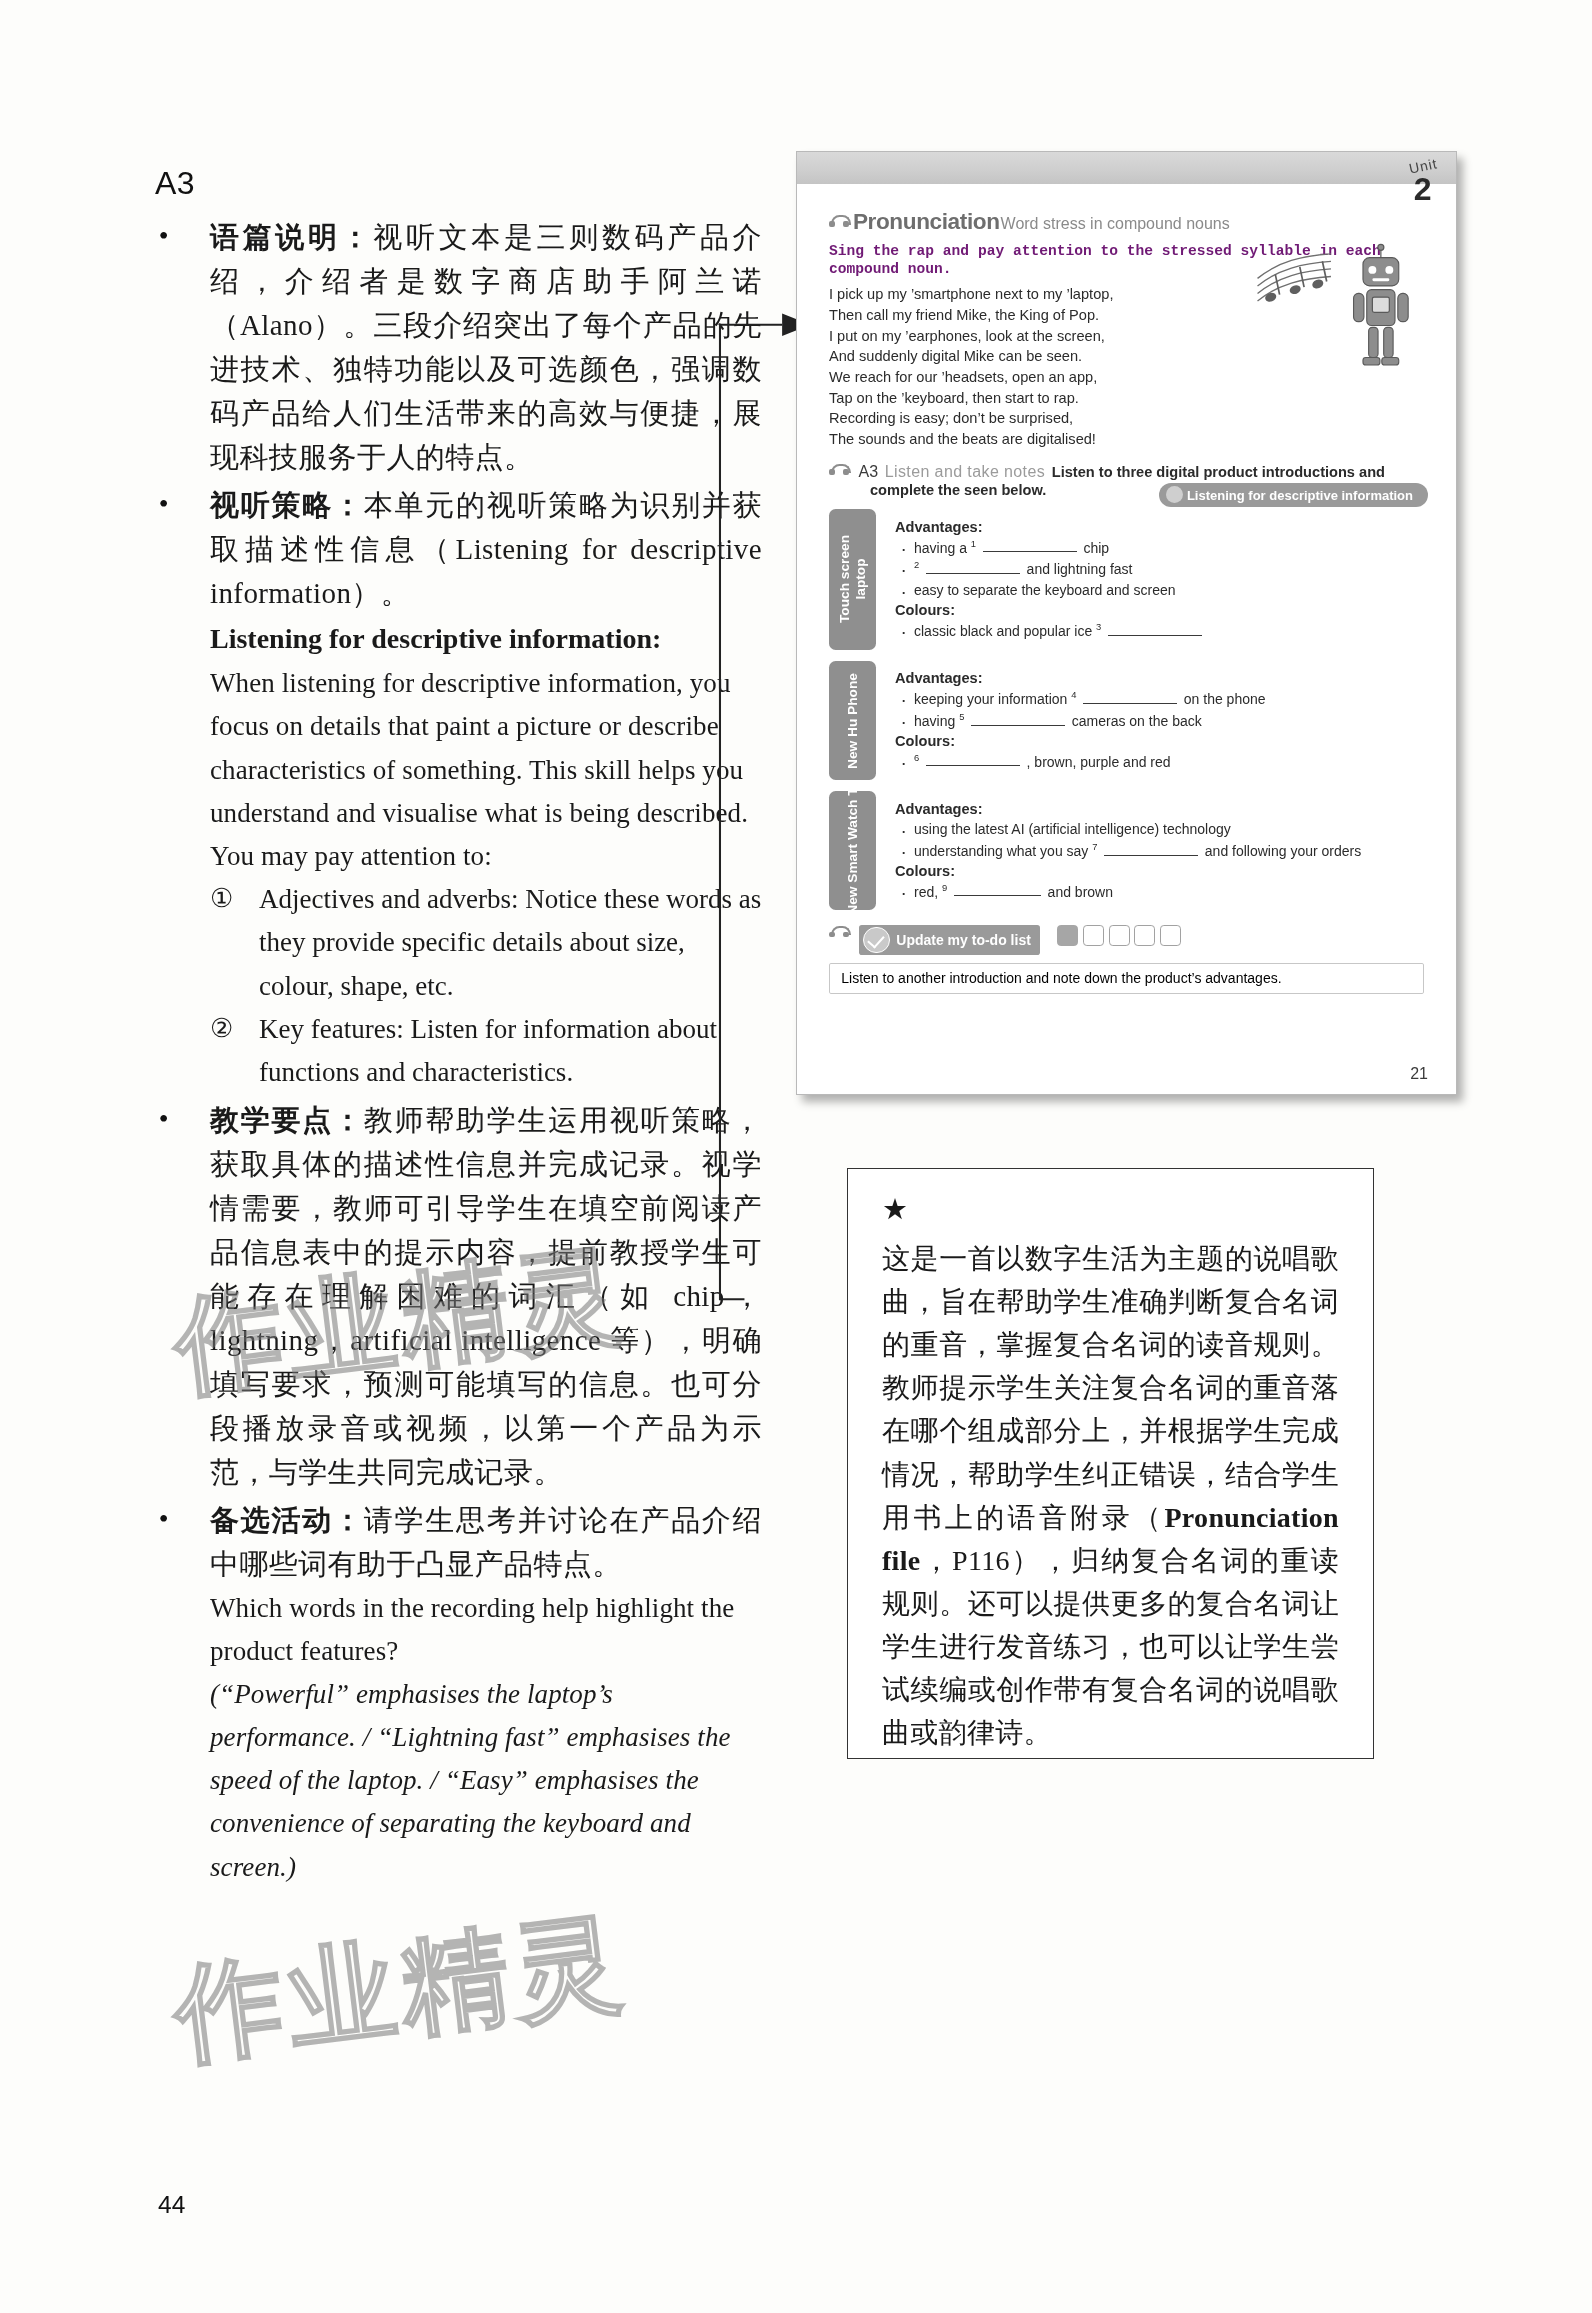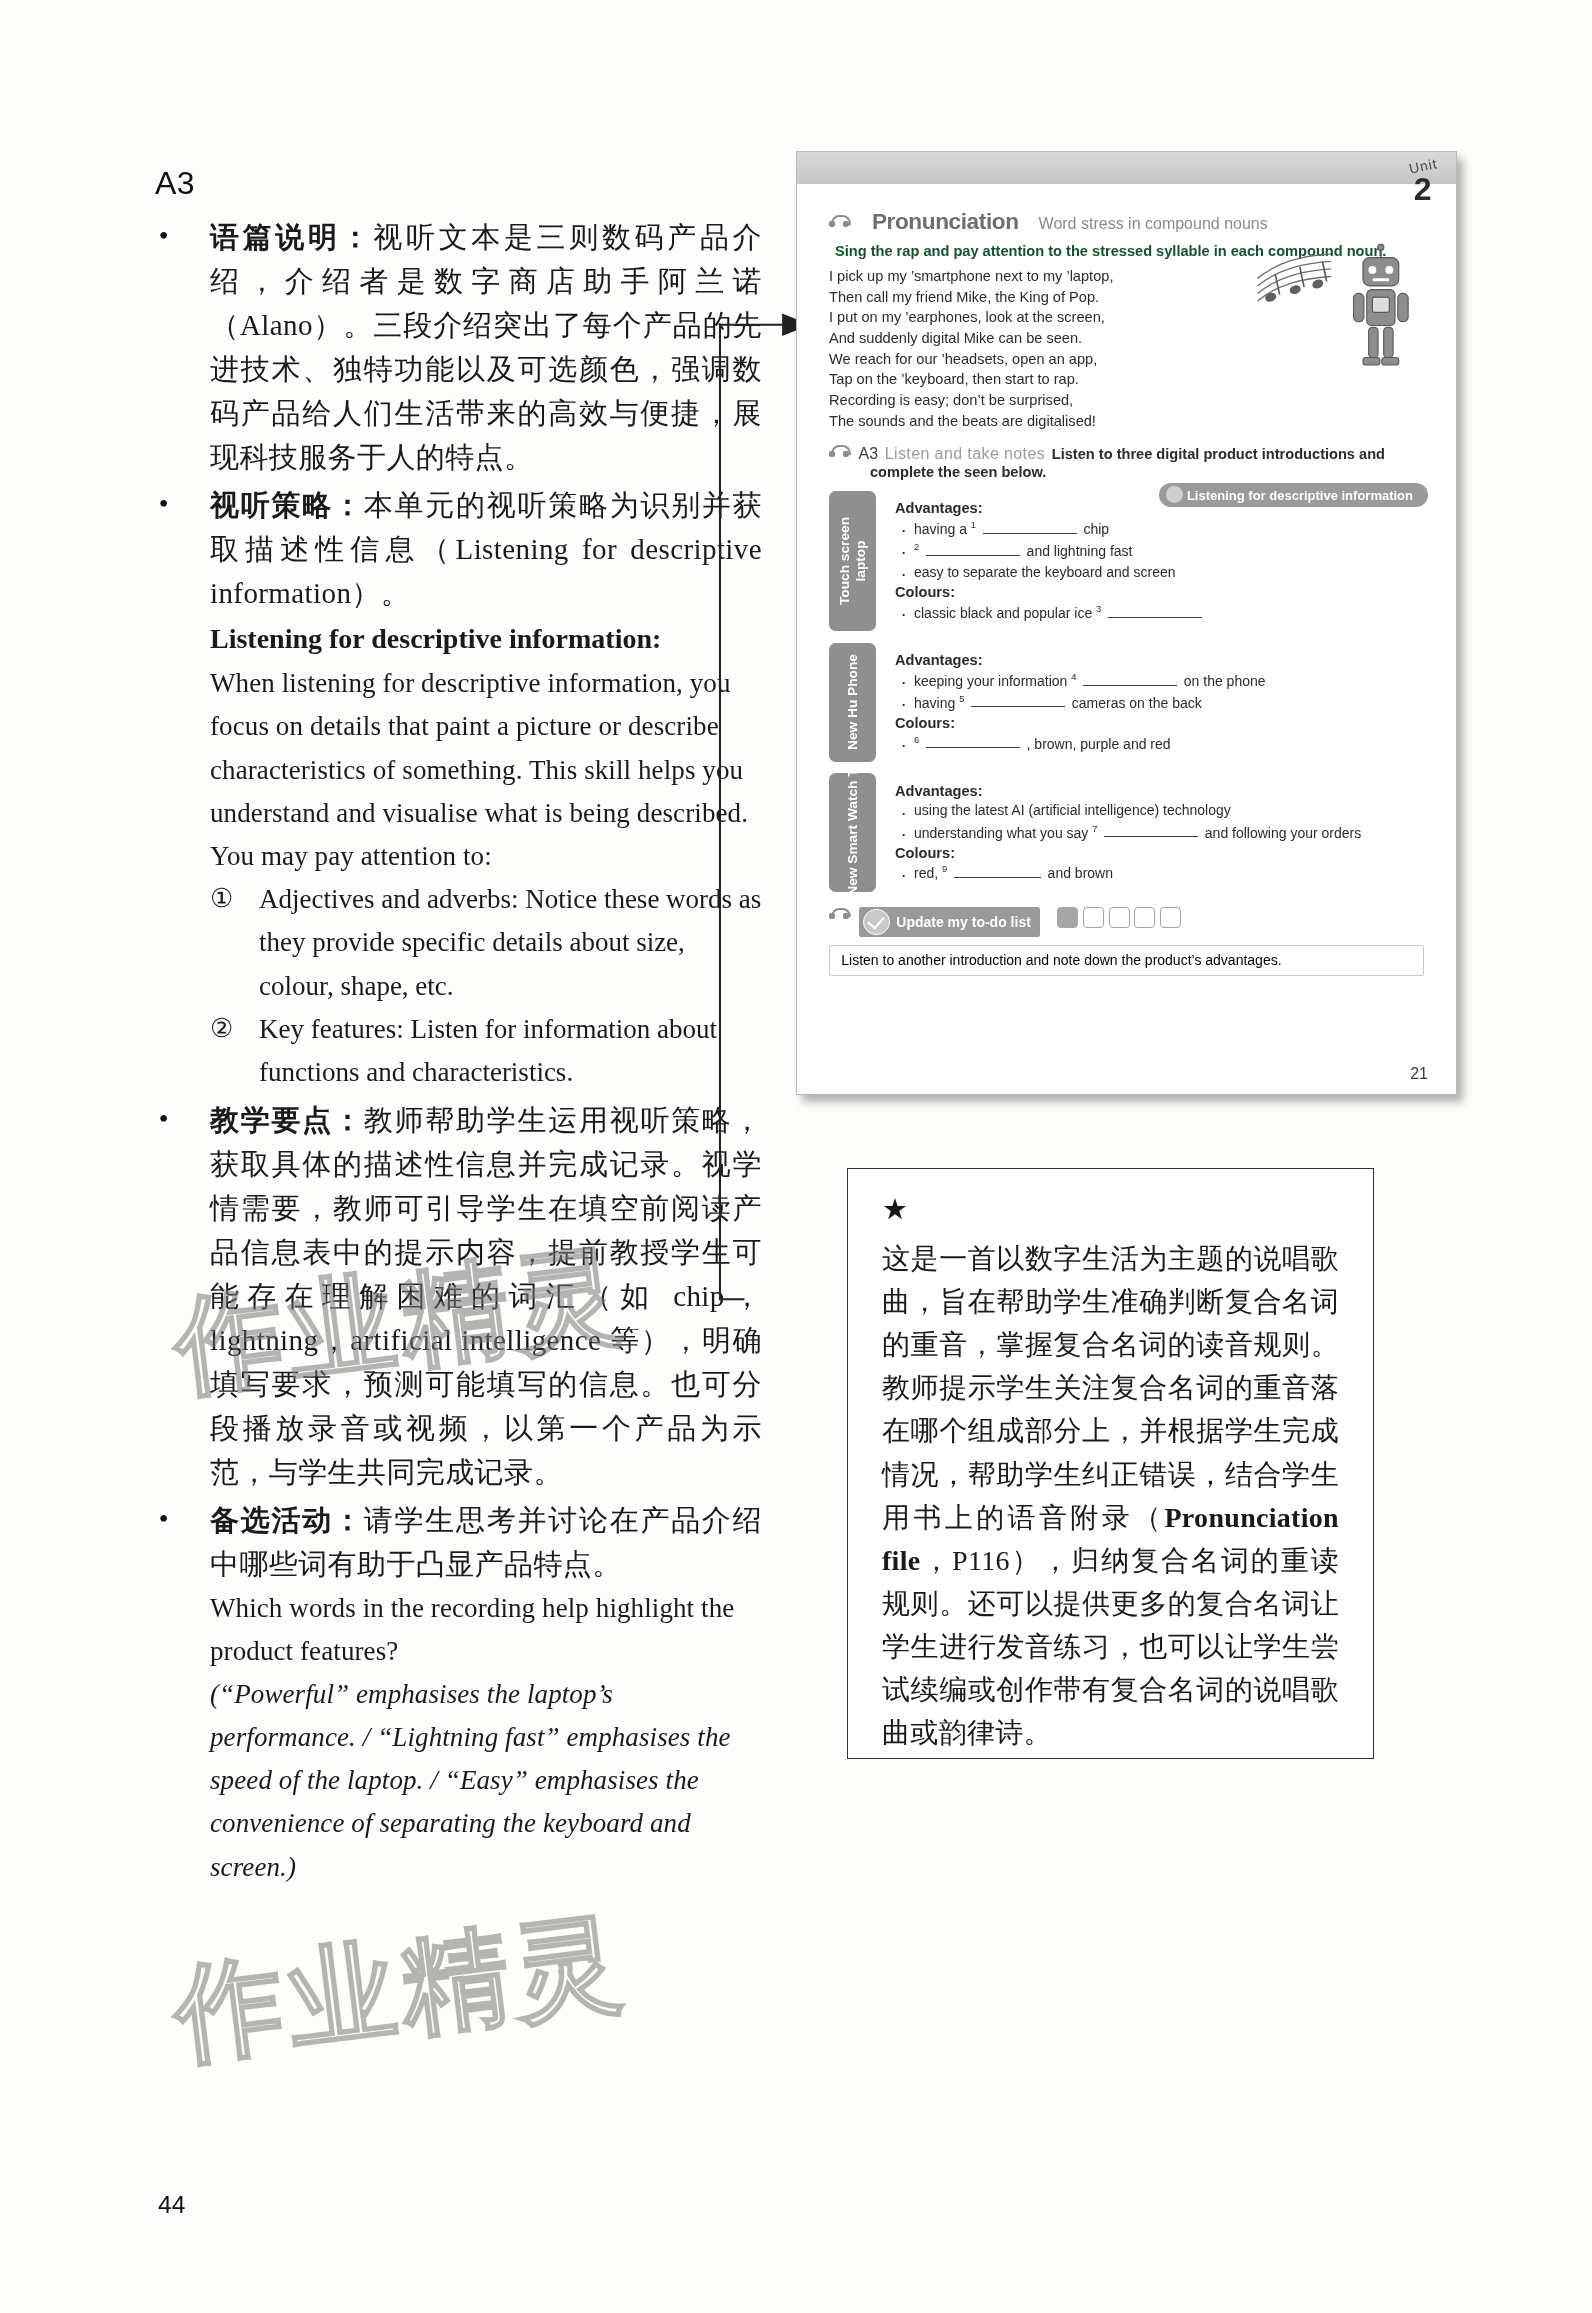--- a/index.html
+++ b/index.html
@@ -168,21 +168,21 @@
     font-family: "Liberation Sans", sans-serif;
     font-size: 32px;
     font-weight: 700;
     color: #2b2b2b;
     line-height: .95;
   }
 
   .pron-head {
     display: flex;
     align-items: baseline;
-    gap: 20px;
+    gap: 1px;
     margin-bottom: 7.5px;
   }
   .pron-title {
     font-family: "Liberation Sans", sans-serif;
     font-weight: 700;
     font-size: 22.6px;
     letter-spacing: -0.4px;
     color: #6e6e6e;
   }
   .pron-sub {
@@ -208,27 +208,26 @@
   .hp-icon::after {
     content: "";
     position: absolute;
     left: 0px; top: 6.6px;
     width: 5.6px; height: 5.6px;
     background: #8d8d8d;
     border-radius: 1.9px;
     box-shadow: 14px 0 0 #8d8d8d;
   }
   .instr {
-    font-family: Liberation Sans, sans-serif;
+    font-family: Liberation Mono, monospace;
     font-weight: 700;
     font-size: 14.6px;
-    color: #14532d;
+    color: #701a75;
     margin-bottom: 5.6px;
     line-height: 1.25;
-    margin-left: 6px;
   }
   .rap {
     font-family: "Liberation Sans", sans-serif;
     font-size: 14.6px;
     line-height: 1.42;
     color: #2b2b2b;
     max-width: 414px;
   }
   .robot-art {
     position: absolute;

